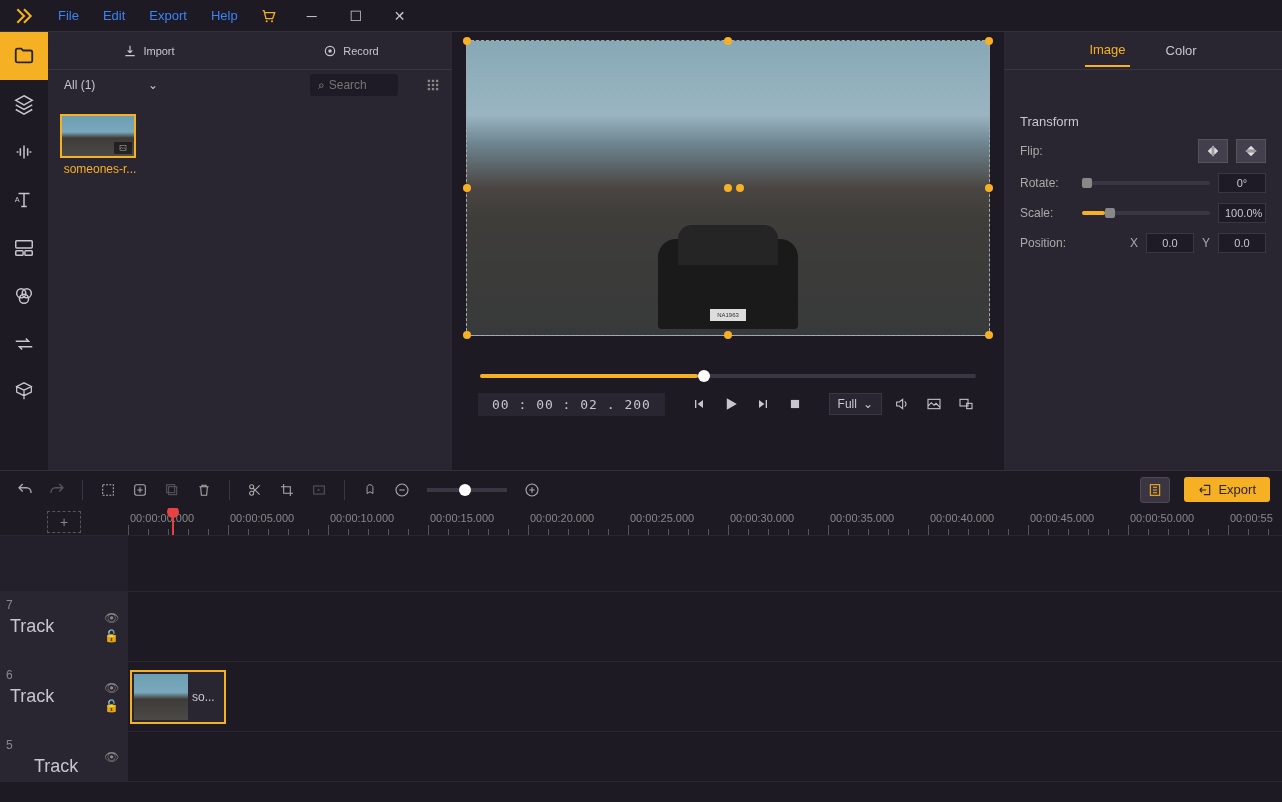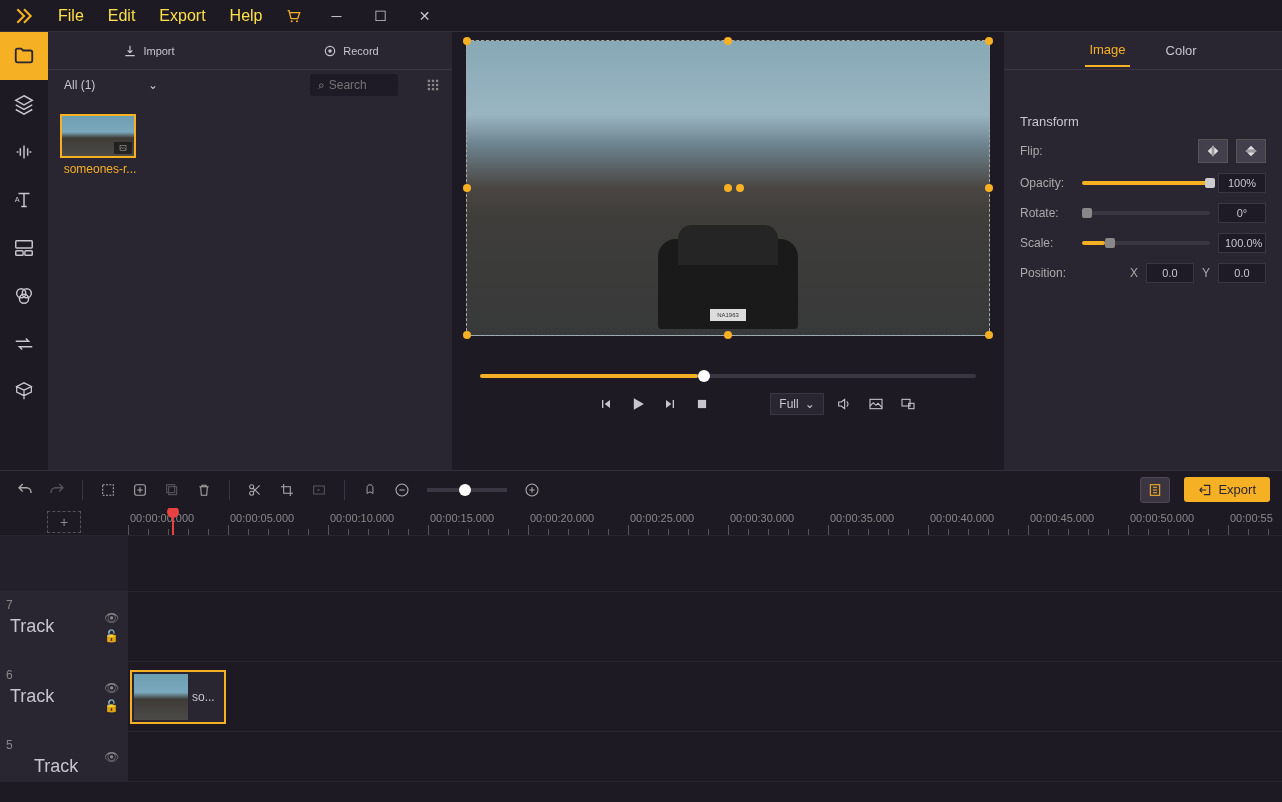--- a/index.html
+++ b/index.html
@@ -1,21 +1,21 @@
 <!DOCTYPE html>
 <html><head>
 <meta charset="utf-8">
 <style>
 * { margin: 0; padding: 0; box-sizing: border-box; font-family: "Segoe UI", Arial, sans-serif; }
 body { background: #1e1a24; color: #c8c5ce; width: 1282px; height: 802px; overflow: hidden; font-size: 12px; }
 .title-bar { height: 32px; background: #1e1a24; display: flex; align-items: center; border-bottom: 1px solid #323038; }
 .logo { width: 48px; height: 32px; display: flex; align-items: center; justify-content: center; }
 .logo svg { width: 20px; height: 20px; }
 .menu-bar { display: flex; gap: 4px; }
-.menu-item { padding: 6px 10px; color: #fde047; cursor: pointer; font-size: 16px; }
+.menu-item { padding: 6px 10px; color: #3b82f6; cursor: pointer; font-size: 13px; }
 .title-text { flex: 1; text-align: center; font-size: 13px; color: #c8c5ce; }
 .window-controls { display: flex; align-items: center; gap: 4px; padding-right: 12px; }
 .win-btn { width: 40px; height: 30px; display: flex; align-items: center; justify-content: center; color: #c8c5ce; cursor: pointer; font-size: 14px; }
 .cart-btn { width: 40px; height: 30px; display: flex; align-items: center; justify-content: center; color: #f6b024; cursor: pointer; }
 .main-row { height: 438px; display: flex; }
 .left-nav { width: 48px; background: #1e1a24; display: flex; flex-direction: column; }
 .nav-icon { width: 48px; height: 48px; display: flex; align-items: center; justify-content: center; cursor: pointer; color: #c8c5ce; }
 .nav-icon.active { background: #f6b024; color: #2a2631; }
 .library-panel { width: 404px; background: #2a2631; display: flex; flex-direction: column; }
 .lib-tabs { height: 38px; display: flex; border-bottom: 1px solid #3a3642; }
@@ -242,20 +242,21 @@
       <div class="handle h-br"></div>
       <div class="handle h-ctr"></div>
       <div class="handle h-ctr2"></div>
     </div>
     <div class="preview-controls">
       <div class="seek-bar">
         <div class="seek-fill"></div>
         <div class="seek-knob"></div>
       </div>
       <div class="ctrl-row" style="padding:0 18px;">
+        <div class="tc-box">00 : 00 : 02 . 200</div>
         <div class="pc-gap" style="max-width:50px;"></div>
         <div class="pc-btn">
             <svg width="16" height="16" viewBox="0 0 24 24" fill="currentColor">
               <path d="M18 6v12l-8-6z"></path>
               <rect x="6" y="6" width="2" height="12"></rect>
             </svg>
           </div>
         <div class="pc-btn">
             <svg width="20" height="20" viewBox="0 0 24 24" fill="currentColor">
               <path d="M7 5v14l12-7z"></path>
@@ -314,28 +315,20 @@
               <path d="M10 5v14L3 12zM14 5v14l7-7z"></path>
               <rect x="11" y="3" width="2" height="18"></rect>
             </svg>
           </div>
         <div class="flip-btn">
             <svg width="16" height="14" viewBox="0 0 24 24" fill="currentColor">
               <path d="M5 10h14l-7-7zM5 14h14l-7 7z"></path>
               <rect x="3" y="11" width="18" height="2"></rect>
             </svg>
           </div>
-      </div>
-      <div class="prop-row">
-        <div class="prop-label">Opacity:</div>
-        <div class="mini-slider">
-            <div class="mini-fill" style="width:100%"></div>
-            <div class="mini-knob" style="left:calc(100% - 5px);background:#ccc;"></div>
-          </div>
-        <div class="val-box">100%</div>
       </div>
       <div class="prop-row">
         <div class="prop-label">Rotate:</div>
         <div class="mini-slider">
             <div class="mini-knob" style="left:0"></div>
           </div>
         <div class="val-box">0°</div>
       </div>
       <div class="prop-row">
         <div class="prop-label">Scale:</div>

